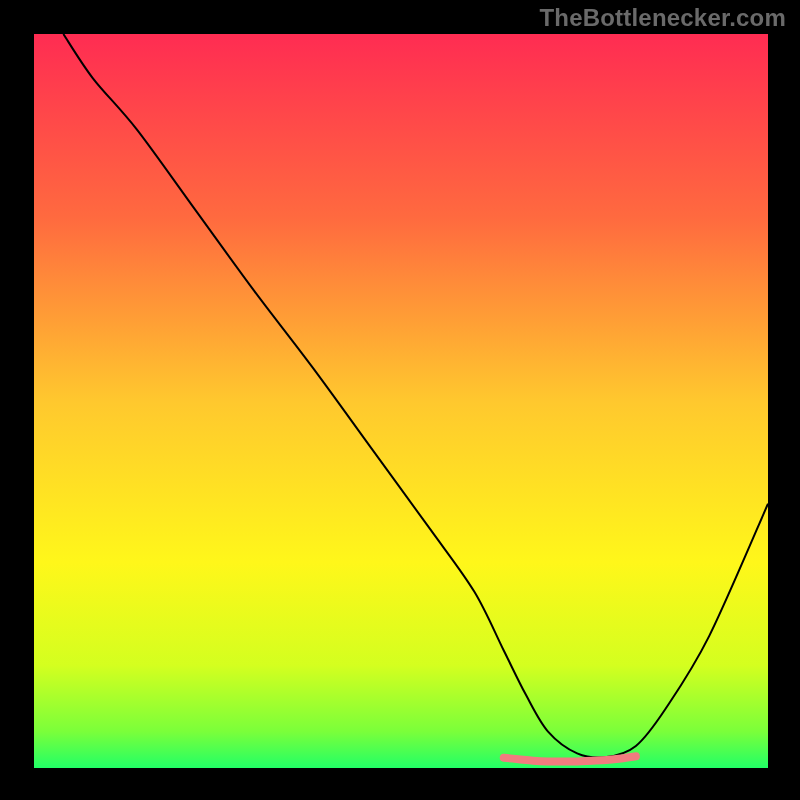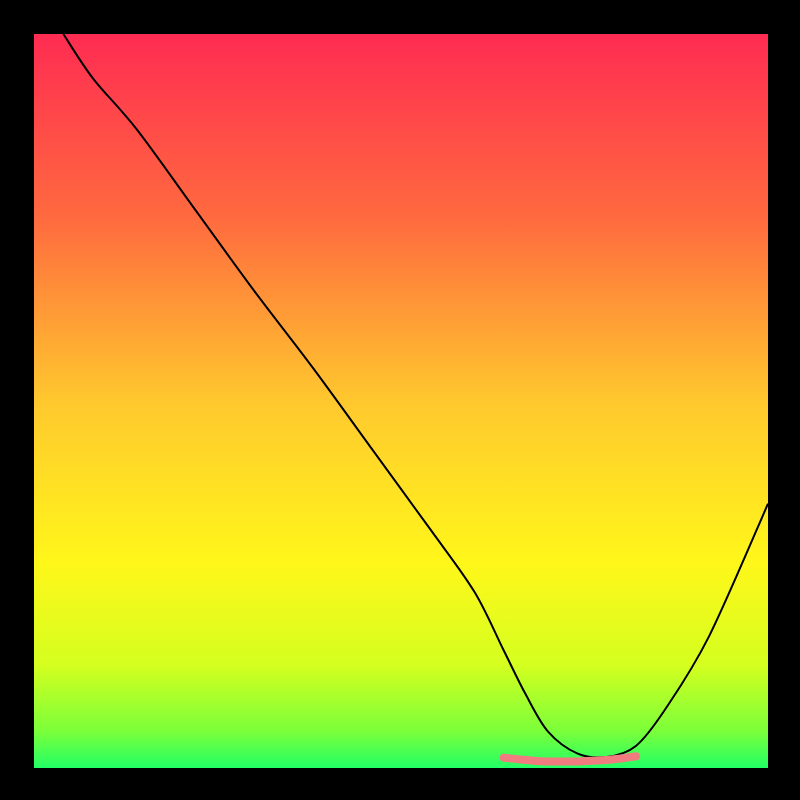--- a/index.html
+++ b/index.html
@@ -22,20 +22,21 @@
     top: 34px;
     width: 734px;
     height: 734px;
   }
   svg { display: block; }
 </style>
 </head>
 <body>
 
 <div class="wrapper">
+  <div class="watermark">TheBottlenecker.com</div>
   <div class="plot-area">
     <svg id="chart-svg" width="734" height="734" viewBox="0 0 734 734">
         <defs>
           <linearGradient id="bg-grad" x1="0" y1="0" x2="0" y2="1">
             <stop offset="0%" stop-color="#ff2c52"></stop>
             <stop offset="25%" stop-color="#ff6a3f"></stop>
             <stop offset="50%" stop-color="#ffc82e"></stop>
             <stop offset="72%" stop-color="#fff71a"></stop>
             <stop offset="86%" stop-color="#d4ff1f"></stop>
             <stop offset="95%" stop-color="#7bff3a"></stop>

